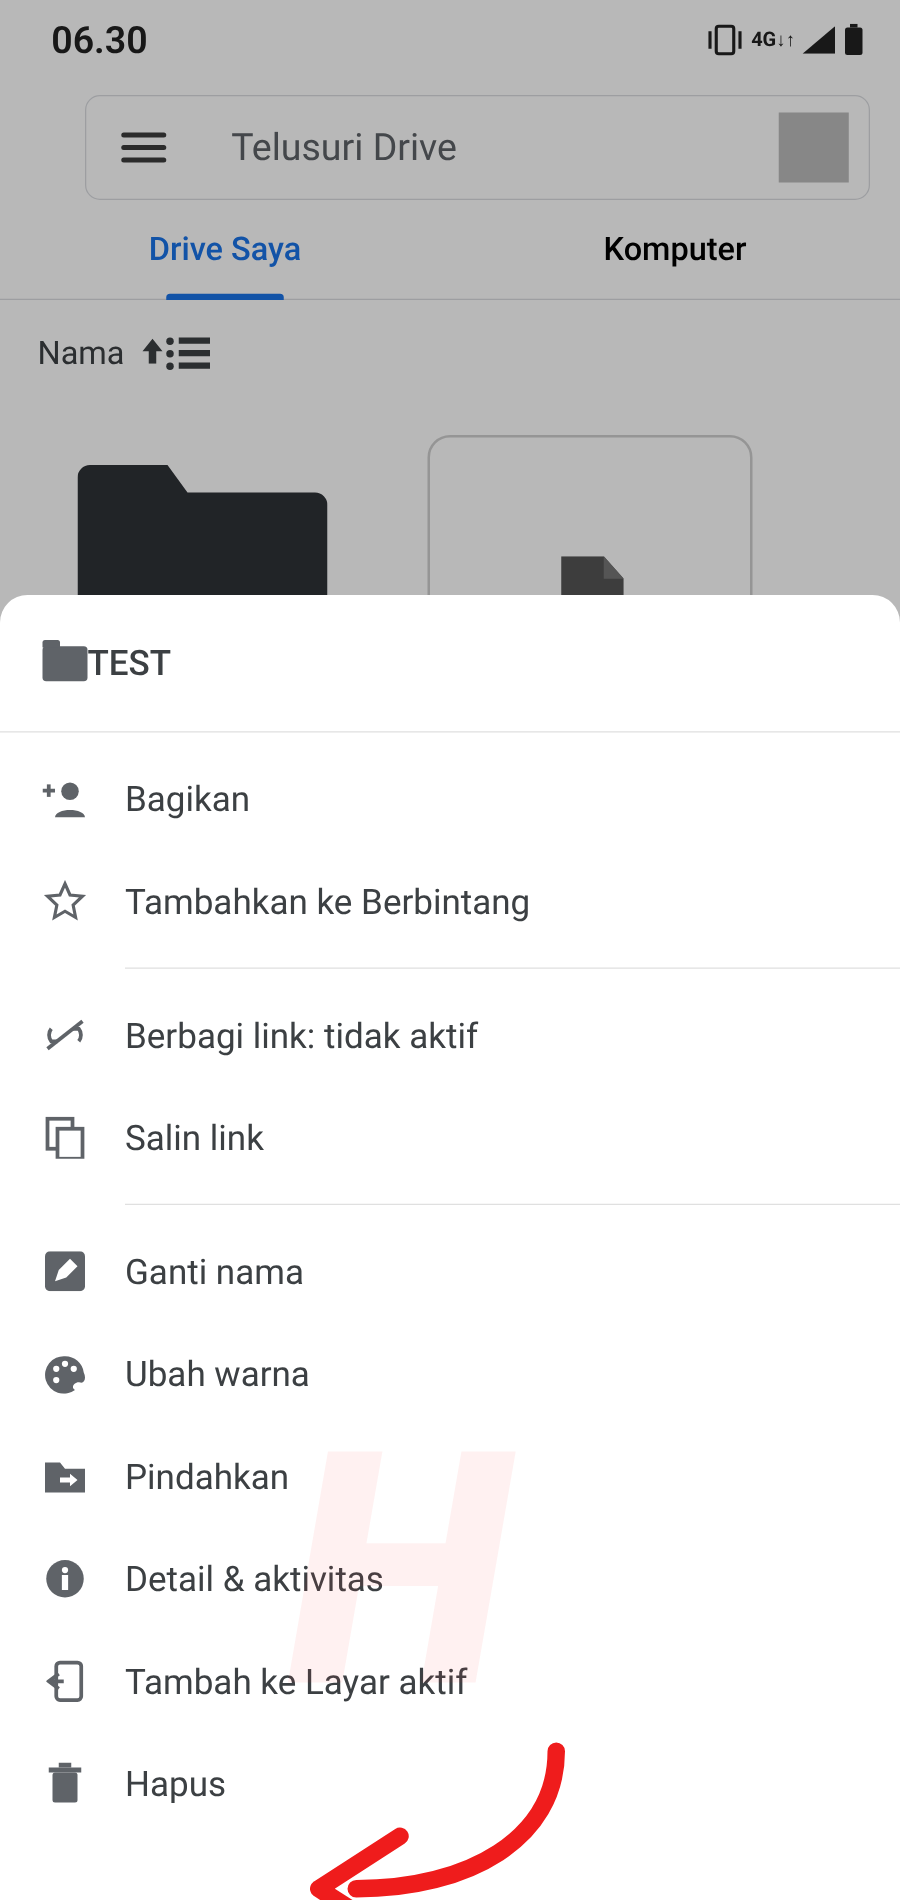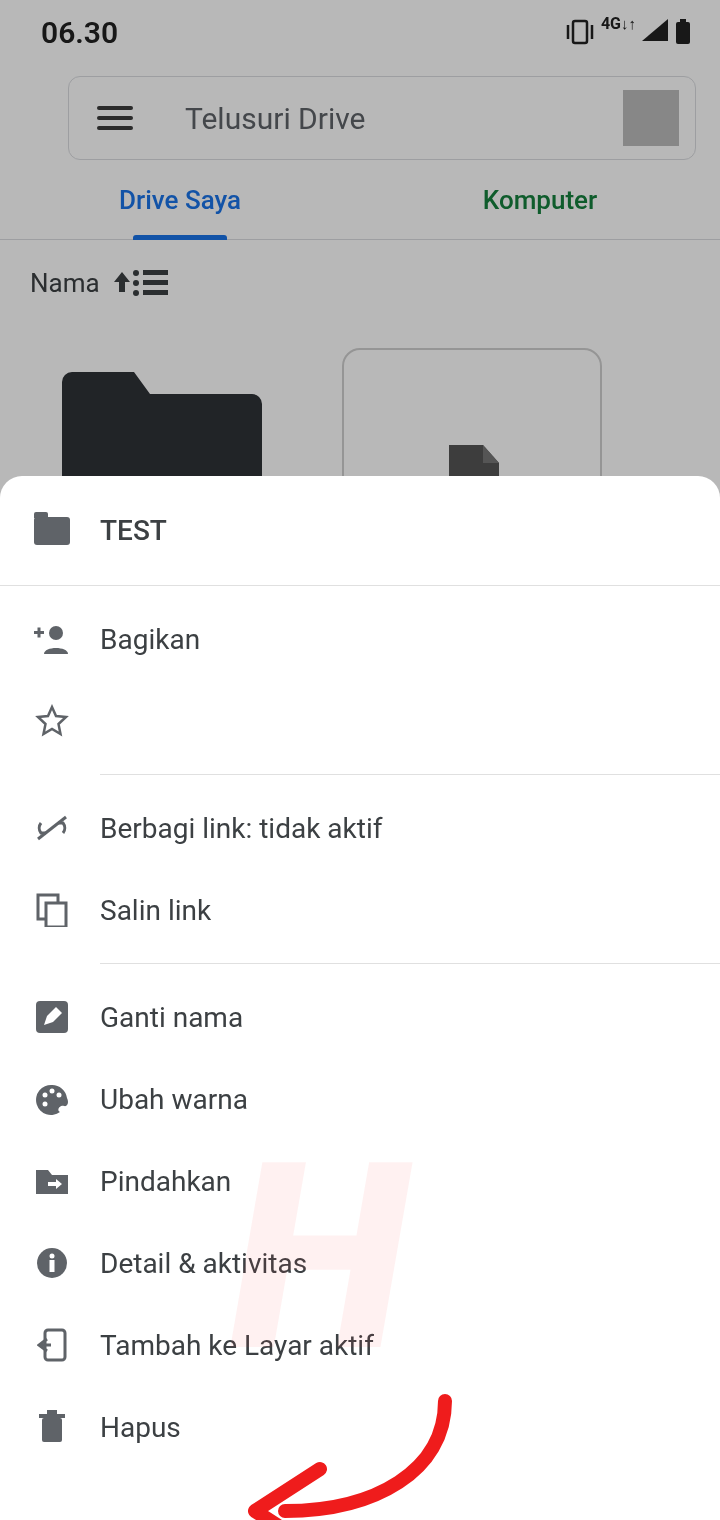--- a/index.html
+++ b/index.html
@@ -3,53 +3,53 @@
 <meta charset="utf-8">
 <style>
   * { margin:0; padding:0; box-sizing:border-box; font-family: Roboto, Arial, sans-serif; }
   html,body { width:720px; height:1520px; background:#fff; overflow:hidden; }
 
   .dim { position:absolute; inset:0; background:#fff; }
 
   
   .statusbar { height:64px; display:flex; align-items:center; justify-content:space-between; padding:0 28px 0 41px;gap:12px; }
   .status-time { font-size:30px; font-weight:600; color:#222; }
-  .status-icons { display:flex; align-items:flex-start; gap:6px; }
+  .status-icons { display:flex; align-items:center; gap:6px; }
   .status-icons span { display:inline-flex; align-items:center; justify-content:center; }
 
   
   .searchwrap { padding:12px 24px 0 24px; }
   .searchbar { height:84px; border:1px solid #dadce0; border-radius:12px; display:flex; align-items:center; padding:0 16px 0 28px;margin-left:44px; }
   .hamburger { width:36px; display:flex; flex-direction:column; gap:6px; }
   .hamburger div { height:4px; background:#3c3c3c; border-radius:2px; }
   .search-placeholder { margin-left:52px; font-size:30px; color:#5f6368; flex:1; }
   .avatar { width:56px; height:56px; background:#bbb; margin-left:auto; }
 
   
   .tabs { display:flex; height:80px; border-bottom:1px solid #dadce0;text-align:right; }
-  .tab { flex:1; display:flex; align-items:center; justify-content:center; font-size:26px; font-weight:500; color:#15803d; position:relative; }
+  .tab { flex:1; display:flex; align-items:center; justify-content:center; font-size:26px; font-weight:500; color:#000000; position:relative; }
   .tab.active { color:#1a73e8; }
   .tab.active::after { content:""; position:absolute; bottom:-1px; height:5px; width:94px; background:#1a73e8; border-radius:3px 3px 0 0; }
 
   
   .sortrow { display:flex; align-items:center; padding:28px 30px 10px 30px; }
   .sortlabel { font-size:26px; color:#3c4043; display:flex; align-items:center; gap:12px; }
   .viewtoggle svg { display:block; }
 
   
   .grid { display:flex; gap:80px; padding:40px 62px 0 62px; }
   .folder-big { width:200px; height:160px; position:relative; }
   .doccard { width:260px; height:260px; border:2px solid #cfcfcf; border-radius:18px; display:flex; align-items:center; justify-content:center; }
 
   
   .dim-overlay { position:absolute; inset:0; background:rgba(0,0,0,0.28); }
 
   
   .sheet { position:absolute; left:0; right:0; top:476px; bottom:0; background:#fff; border-radius:22px 22px 0 0; overflow:hidden; }
-  .sheet-header { display:flex; align-items:center; height:110px; padding:0 34px; border-bottom:1px solid #e0e0e0; gap:30px; }
+  .sheet-header { display:flex; align-items:center; height:110px; padding:0 34px; border-bottom:1px solid #e0e0e0; }
   .sheet-header .fname { font-size:28px; color:#3c4043; font-weight:500; }
   .folder-mini { width:36px; height:28px; background:#5f6368; border-radius:3px; position:relative; }
   .folder-mini::before { content:""; position:absolute; top:-5px; left:0; width:14px; height:6px; background:#5f6368; border-radius:2px 2px 0 0; }
 
   .sheet-body { padding-top:12px; }
   .item { display:flex; align-items:center; height:82px; padding:0 34px; gap:30px; }
   .item .icon { width:36px; height:36px; display:flex; align-items:center; justify-content:center; color:#5f6368; }
   .item .label { font-size:28px; color:#3c4043; }
   .divider-short { height:1px; background:#e0e0e0; margin:12px 0 12px 100px; }
 
@@ -175,20 +175,21 @@
       </span>
       <span class="label">Bagikan</span>
     </div>
 
     <div class="item">
       <span class="icon">
         <svg width="34" height="34" viewBox="0 0 34 34" fill="none" stroke="#5f6368" stroke-width="2.5">
             <path d="M17 3 l4 9 10 1 -7.5 7 2 10 -8.5-5 -8.5 5 2-10 -7.5-7 10-1 z"></path>
           </svg>
       </span>
+      <span class="label">Tambahkan ke Berbintang</span>
     </div>
 
     <div class="divider-short"></div>
 
     <div class="item">
       <span class="icon">
         <svg width="36" height="30" viewBox="0 0 36 30" fill="none" stroke="#5f6368" stroke-width="3">
             <path d="M10 15 a7 7 0 0 1 0-0.01 M7 10 a8 8 0 0 0 0 10 h5 M29 20 a8 8 0 0 0 0-10 h-5"></path>
             <line x1="4" y1="26" x2="32" y2="4"></line>
           </svg>

